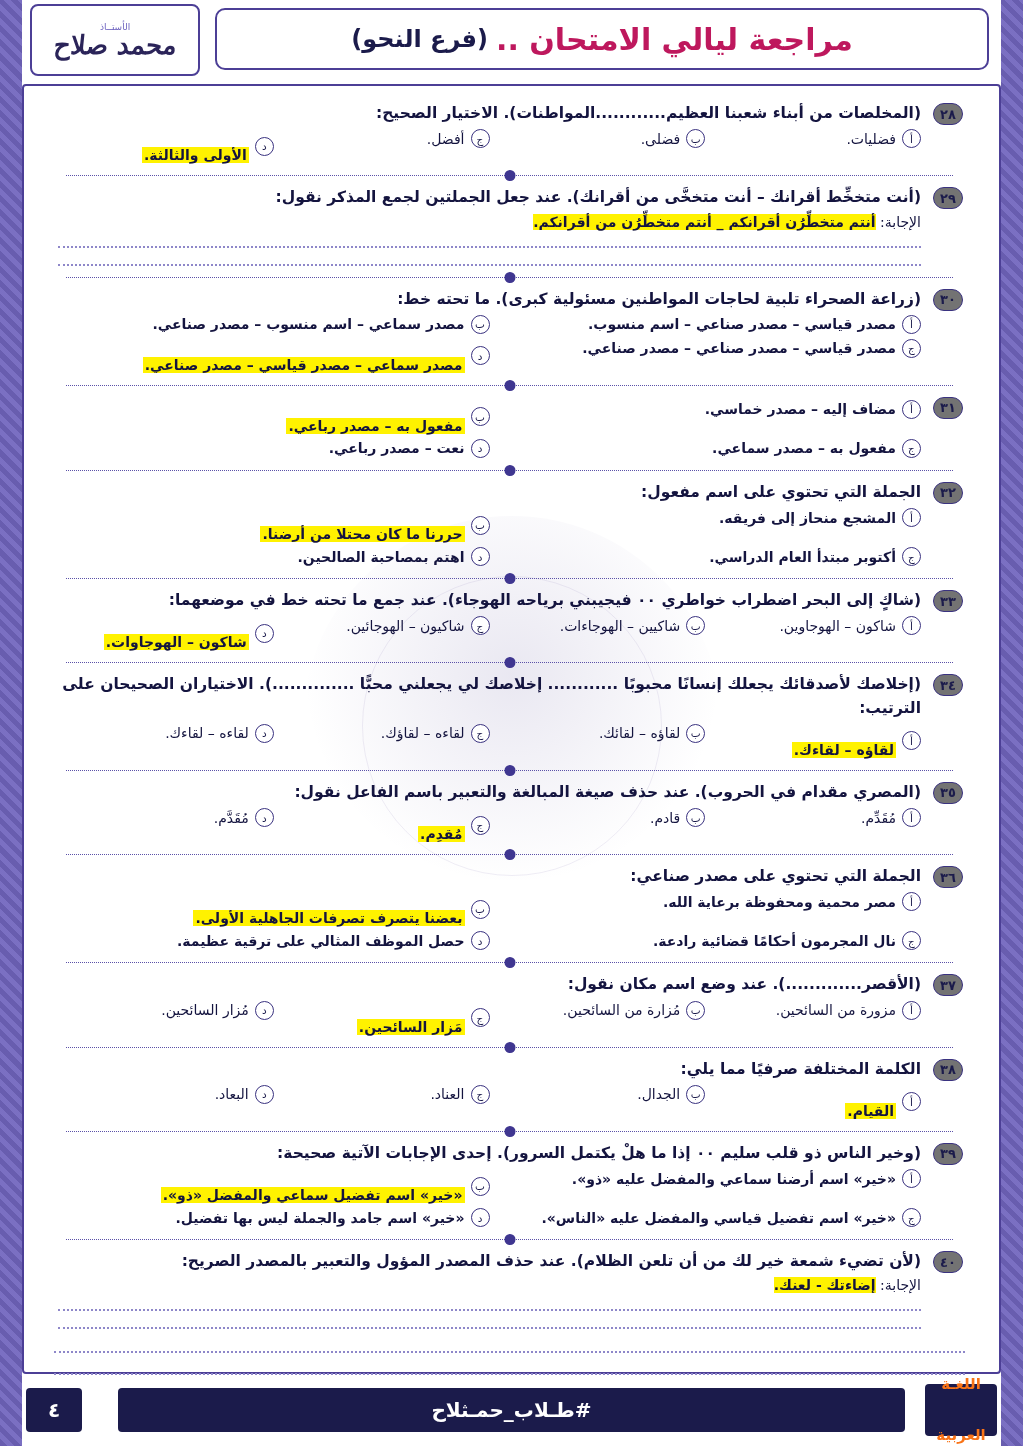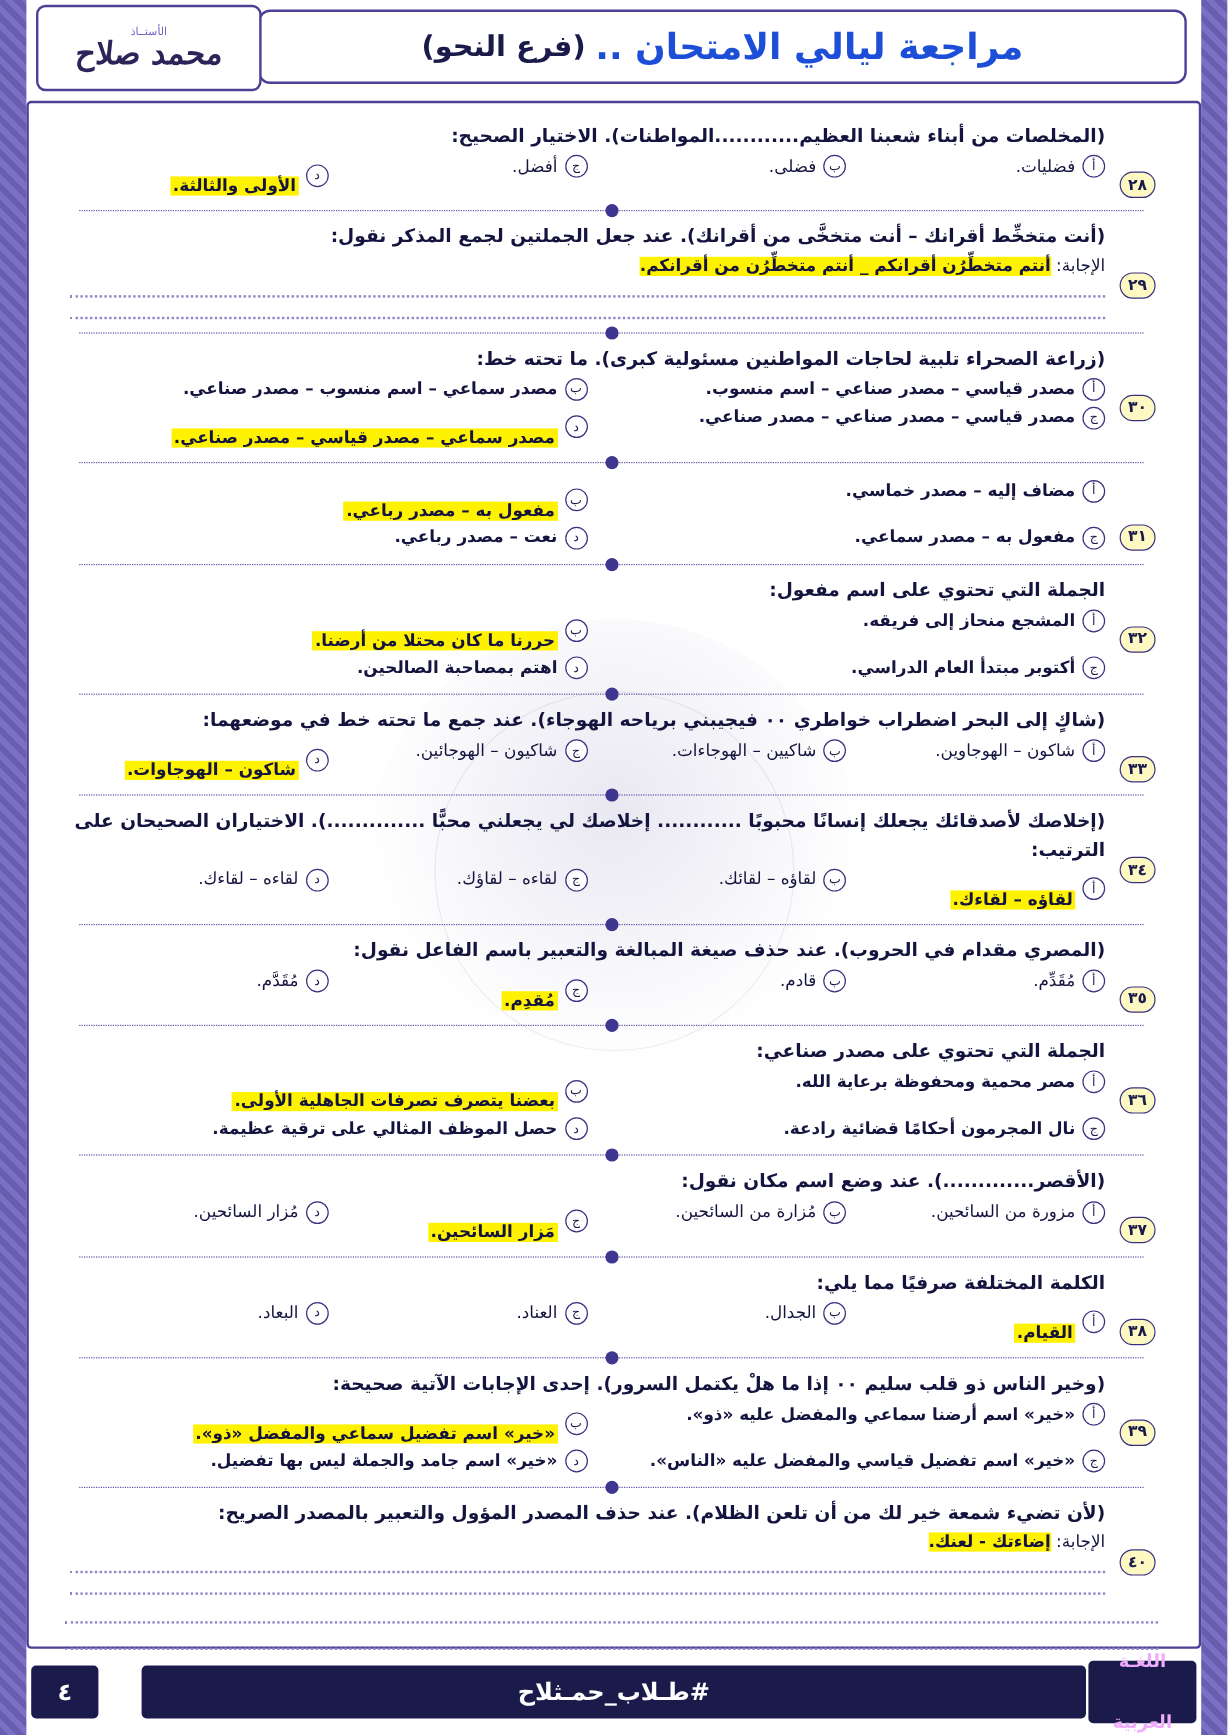--- a/index.html
+++ b/index.html
@@ -56,33 +56,33 @@
     background: #ffffff;
     border: 2px solid #4c3f96;
     border-radius: 10px;
     display: flex;
     align-items: center;
     justify-content: center;
   }
   .title-box .t1 {
     font-size: 30px;
     font-weight: bold;
-    color: #1d4ed8;
+    color: #be185d;
     letter-spacing: 0;
   }
   .title-box .t2 {
     font-size: 24px;
     font-weight: bold;
     color: #1b1b4b;
     margin-right: 8px;
   }
   .logo-box {
     position: absolute;
     top: 4px; left: 30px;
-    width: 188px; height: 72px;
+    width: 170px; height: 72px;
     background: #ffffff;
     border: 2px solid #4c3f96;
     border-radius: 8px;
     overflow: hidden;
     display: flex;
     flex-direction: column;
     align-items: center;
     justify-content: center;
   }
   .logo-box .lbl {
@@ -131,22 +131,21 @@
   .qnum {
     position: absolute;
     right: 2px; top: 3px;
     width: 30px; height: 22px;
     border: 1.5px solid #3a3280;
     border-radius: 11px;
     display: flex; align-items: center; justify-content: center;
     font-size: 13px;
     font-weight: bold;
     color: #1b1b4b;
-    background: #fef9c3;
-    margin-top: 40px;
+    background: #737373;
   }
   .stem {
     text-align: right;
     font-size: 15.5px;
     font-weight: bold;
     color: #14143f;
     line-height: 1.5;
     direction: rtl;
   }
 
@@ -253,26 +252,26 @@
   }
   .footer-bar .htag {
     color: #ffffff;
     font-size: 20px;
     font-weight: bold;
     letter-spacing: 1px;
   }
   .footer-right {
     position: absolute;
     right: 26px; top: 10px;
-    width: 90px; height: 52px;
+    width: 72px; height: 52px;
     background: #1b1b4b;
     border-radius: 4px;
     display: flex; flex-direction: column;
     align-items: center; justify-content: center;
-    color: #f0abfc;
+    color: #f97316;
     font-size: 15px;
     font-weight: bold;
     line-height: 1.25;
     gap: 32px;
   }
   .footer-left {
     position: absolute;
     left: 26px; top: 14px;
     width: 56px; height: 44px;
     background: #1b1b4b;

